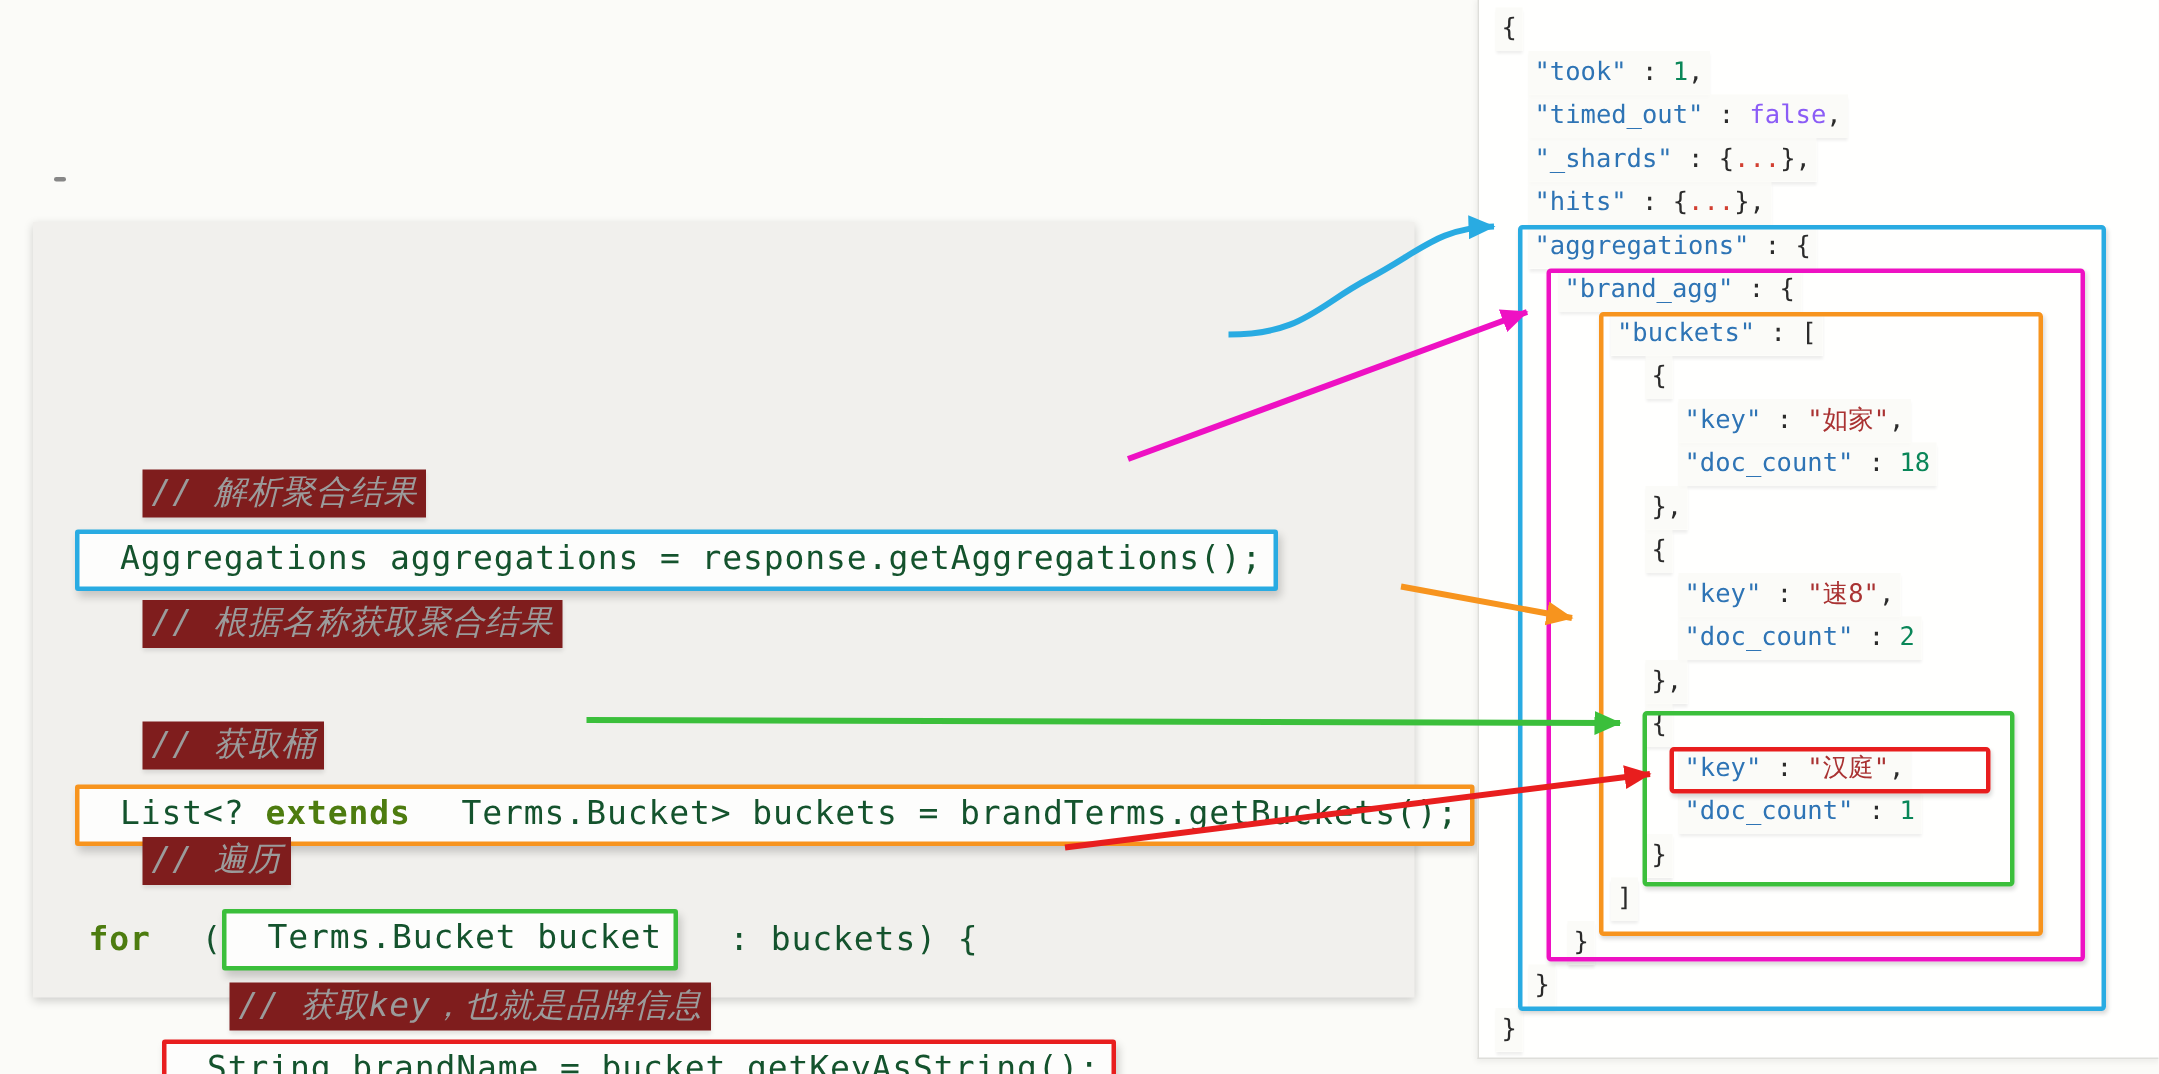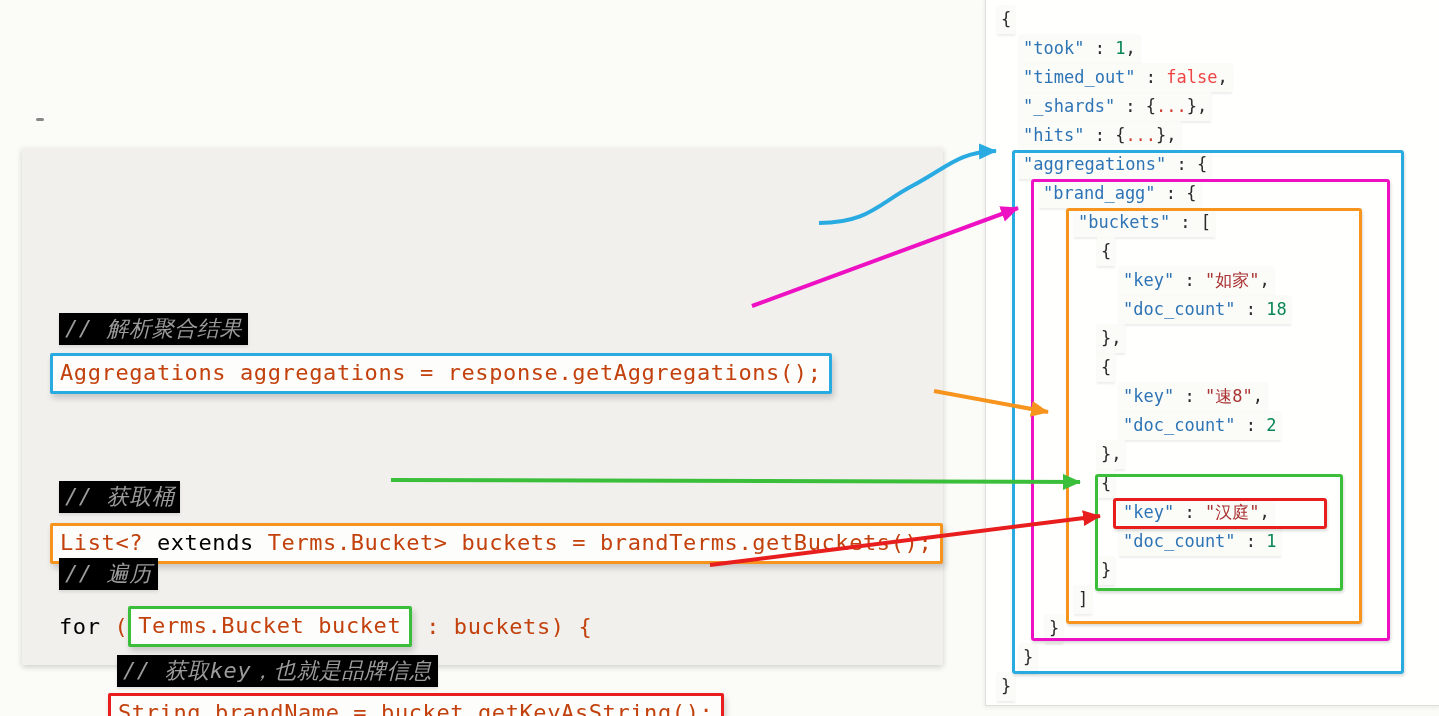--- a/index.html
+++ b/index.html
@@ -17,45 +17,46 @@
     background:#f1f0ed;
     box-shadow:0 2px 6px rgba(0,0,0,0.18);
   }
   .code-line {
     position:absolute;
     font-size:22px; letter-spacing:0.6px; line-height:30px;
     white-space:pre; color:#1c1c1e;
   }
   .code-band {
     display:inline-block;
-    background:#000000;
+    background:#7f1d1d;
     box-shadow:0 2px 3px rgba(0,0,0,0.10);
     padding:1px 6px;
+    margin-left:36px;
   }
   .code-boxed {
     display:inline-block;
     background:#fdfdfc;
     border:3px solid #000;
     border-radius:2px;
     padding:2px 8px 3px 7px;
     box-shadow:2px 4px 6px rgba(0,0,0,0.18);
     white-space:pre;
   }
   .for-row { display:flex; align-items:center; }
 
   .bx-cyan    { border-color:var(--cyan); }
   .bx-magenta { border-color:var(--magenta); }
   .bx-orange  { border-color:var(--orange); }
   .bx-green   { border-color:var(--green); }
   .bx-red     { border-color:var(--red); }
 
   
-  .c-plain   { color:#c2410c; }
+  .c-plain   { color:#14532d;margin-left:20px; }
   .c-comment { color:#9b9b9b; font-style:italic; }
-  .c-keyword { color:#000000; font-weight:normal; }
+  .c-keyword { color:#4d7c0f; font-weight:bold; }
   .c-string-green { color:#0a8a0a; font-weight:bold; }
 
   
   .json-panel {
     position:absolute; left:985px; top:-2px; width:456px; height:708px;
     background:#fffffe;
     border-left:1px solid #dededa;
     border-bottom:1px solid #dededa;
     box-shadow:-1px 2px 4px rgba(0,0,0,0.06);
   }
@@ -74,21 +75,21 @@
   .lv0 { padding-left:11px; }
   .lv1 { padding-left:33px; }
   .lv2 { padding-left:53px; }
   .lv2c{ padding-left:59px; }
   .lv3 { padding-left:88px; }
   .lv4 { padding-left:111px; }
   .lv5 { padding-left:133px; }
 
   .c-key      { color:#2e74b5; }
   .c-num      { color:#098658; }
-  .c-bool     { color:#ef4444; }
+  .c-bool     { color:#8b5cf6; }
   .c-str      { color:#a93232; }
   .c-ellipsis { color:#d23f31; }
   .c-punct    { color:#2b2b2b; }
 
   
   .ov-box {
     position:absolute;
     border:3px solid #000;
     border-radius:3px;
     pointer-events:none;
@@ -110,20 +111,21 @@
   }
 </style>
 </head>
 <body>
 
 <div class="stray-mark"></div>
 
 <div class="code-panel" id="code-panel">
     <div class="code-line" style="top: 165px; left: 37px;"><span class="code-band c-comment">// 解析聚合结果</span></div>
     <div class="code-line" style="top: 205px; left: 28px;"><span class="code-boxed bx-cyan"><span class="c-plain">Aggregations aggregations = response.getAggregations();</span></span></div>
+    <div class="code-line" style="top: 252px; left: 37px;"><span class="code-band c-comment">// 根据名称获取聚合结果</span></div>
     <div class="code-line" style="top: 333px; left: 37px;"><span class="code-band c-comment">// 获取桶</span></div>
     <div class="code-line" style="top: 375px; left: 28px;"><span class="code-boxed bx-orange"><span class="c-plain">List&lt;? </span><span class="c-keyword">extends</span><span class="c-plain"> Terms.Bucket&gt; buckets = brandTerms.getBuckets();</span></span></div>
     <div class="code-line" style="top: 410px; left: 37px;"><span class="code-band c-comment">// 遍历</span></div>
     <div class="code-line for-row" style="top: 458px; left: 37px;"><span class="c-keyword">for</span><span class="c-plain"> (</span><span class="code-boxed bx-green"><span class="c-plain">Terms.Bucket bucket</span></span><span class="c-plain"> : buckets) {</span></div>
     <div class="code-line" style="top: 507px; left: 95px;"><span class="code-band c-comment">// 获取key，也就是品牌信息</span></div>
     <div class="code-line" style="top: 545px; left: 86px;"><span class="code-boxed bx-red"><span class="c-plain">String brandName = bucket.getKeyAsString();</span></span></div>
   </div>
 
 <div class="json-panel">
   <div class="json-lines" id="json-lines">

